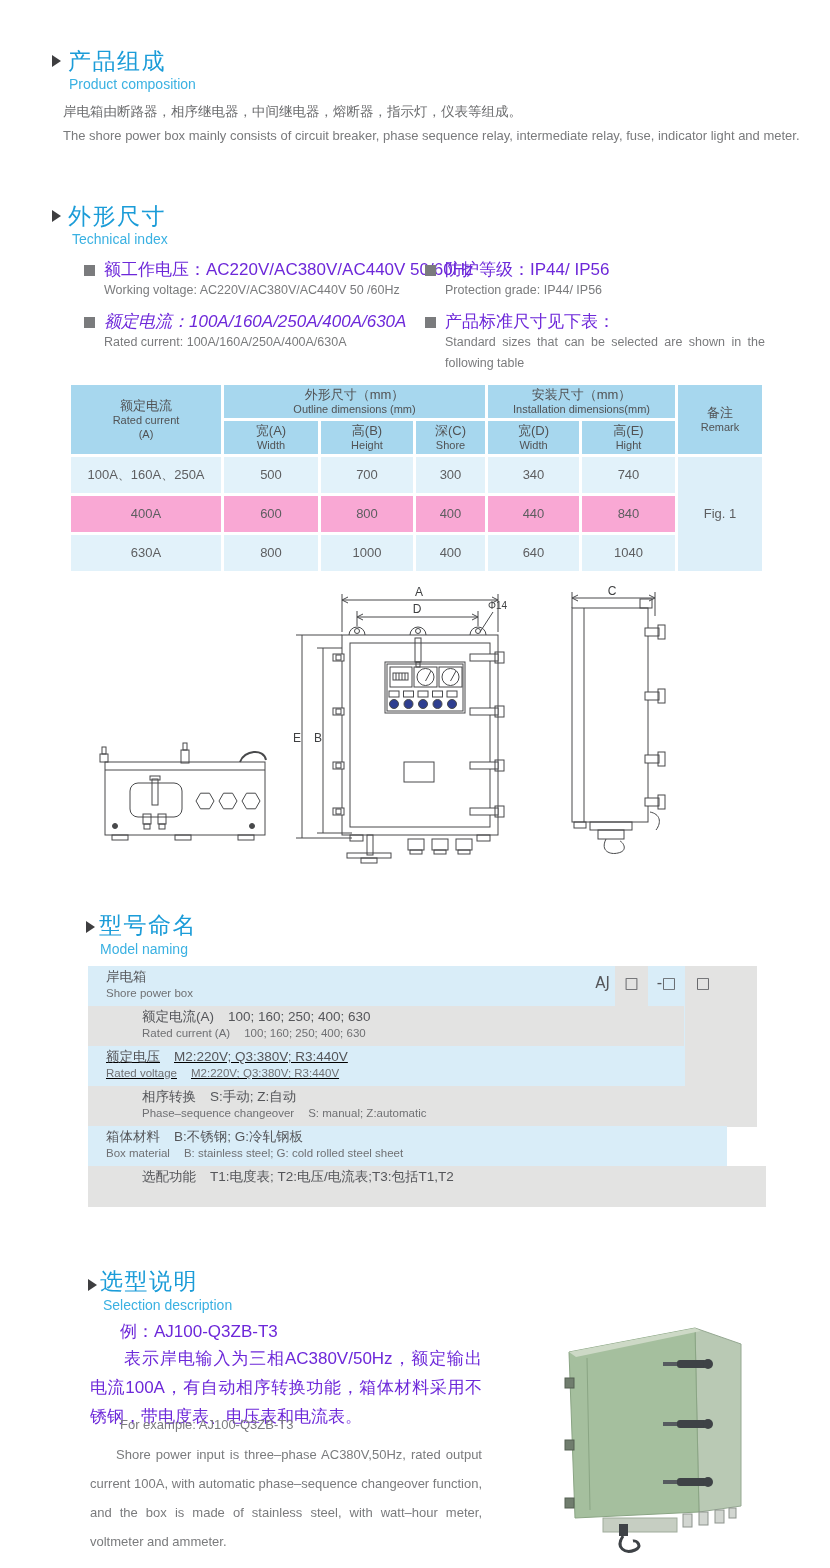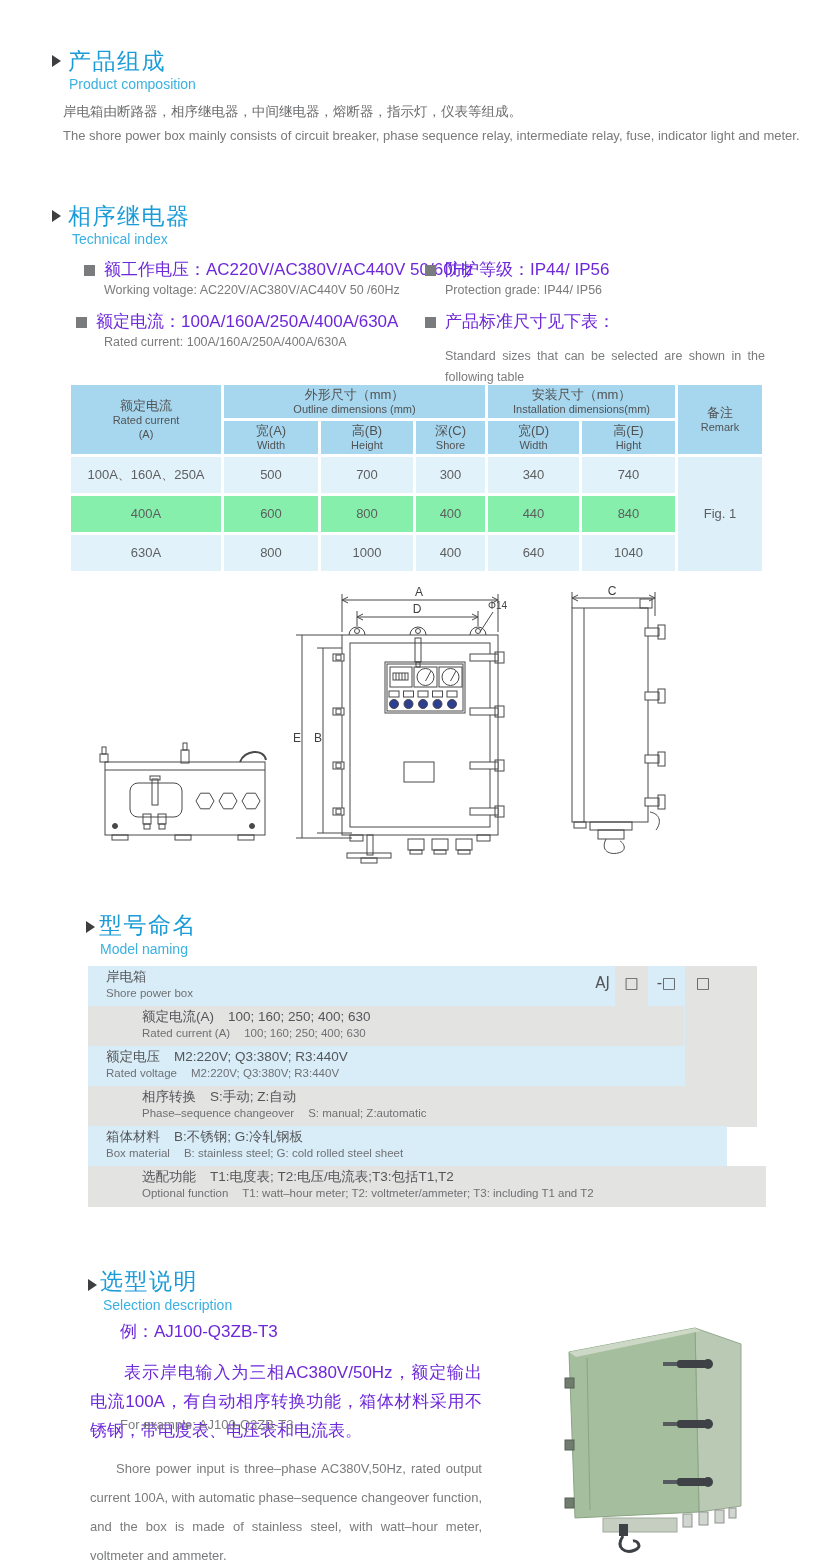--- a/index.html
+++ b/index.html
@@ -15,54 +15,54 @@
   .szh{color:#6d28d9;font-size:17px;white-space:nowrap;}
   .sen{color:#7a7b7d;font-size:12.5px;}
   
   .t-dim{position:absolute;left:68px;top:382px;border-collapse:separate;border-spacing:3px;}
   .t-dim td{text-align:center;vertical-align:middle;padding:0;line-height:1.25;}
   .hd{background:#a7d7ee;color:#515254;}
   .hd .zh{font-size:13px;}
   .hd .en{font-size:11px;}
   .dc{font-size:13px;color:#5d5e60;}
   .r-a{background:#e2f2fa;}
-  .r-b{background:#86efac;}
+  .r-b{background:#f9a8d4;}
   .r-c{background:#ddeff9;}
   
   .mblock{position:absolute;left:88px;top:966px;width:642px;height:238px;}
   .mrow{position:absolute;left:0;height:41px;overflow:hidden;}
   .mcol{position:absolute;top:0;}
   .band-blue{background:#d9edf8;}
   .band-gray{background:#e3e3e2;padding-left:36px;}
   .mzh{font-size:13.5px;color:#55565a;line-height:17px;padding:2px 0 0 18px;white-space:nowrap;}
   .men{font-size:11.5px;color:#6f7073;line-height:14px;padding:1px 0 0 18px;white-space:nowrap;}
   .mval{margin-left:14px;}
   .code{position:absolute;top:8px;font-size:15px;color:#55565a;text-align:center;
         font-family:"DejaVu Sans","Liberation Sans",sans-serif;}
-  .just{text-align:justify;white-space:normal;margin-top:14px;}
+  .just{text-align:justify;white-space:normal;}
   svg text{font-family:"Liberation Sans","DejaVu Sans",sans-serif;}
 </style>
 </head>
 <body>
 
 <div class="page">
 
   <div class="abs tri" style="left:52px;top:55px;"></div>
   <div class="abs hzh" style="left:68px;top:46px;">产品组成</div>
   <div class="abs hen" style="left:69px;top:76px;">Product  composition</div>
   <div class="abs pzh" style="left:63px;top:103px;">岸电箱由断路器，相序继电器，中间继电器，熔断器，指示灯，仪表等组成。</div>
   <div class="abs pen" style="left:63px;top:128px;">The shore power box mainly consists of circuit breaker, phase sequence relay, intermediate relay, fuse, indicator light and meter.</div>
 
   <div class="abs tri" style="left:52px;top:210px;"></div>
-  <div class="abs hzh" style="left:68px;top:201px;">相序继电器</div>
+  <div class="abs hzh" style="left:68px;top:201px;">外形尺寸</div>
   <div class="abs hen" style="left:72px;top:231px;">Technical index</div>
 
   <div class="abs szh" style="left:84px;top:258px;"><span class="bullet"></span><span>额工作电压：AC220V/AC380V/AC440V  50/60Hz</span></div>
   <div class="abs sen" style="left:104px;top:283px;white-space:nowrap;">Working voltage: AC220V/AC380V/AC440V 50 /60Hz</div>
-  <div class="abs szh" style="left:76px;top:310px;"><span class="bullet"></span><span>额定电流：100A/160A/250A/400A/630A</span></div>
+  <div class="abs szh" style="left:84px;top:310px;font-style:italic;"><span class="bullet"></span><span>额定电流：100A/160A/250A/400A/630A</span></div>
   <div class="abs sen" style="left:104px;top:335px;white-space:nowrap;">Rated current: 100A/160A/250A/400A/630A</div>
 
   <div class="abs szh" style="left:425px;top:258px;"><span class="bullet"></span><span>防护等级：IP44/ IP56</span></div>
   <div class="abs sen" style="left:445px;top:283px;white-space:nowrap;">Protection grade: IP44/ IP56</div>
   <div class="abs szh" style="left:425px;top:310px;"><span class="bullet"></span><span>产品标准尺寸见下表：</span></div>
   <div class="abs sen just" style="left:445px;top:332px;width:320px;line-height:21px;">Standard  sizes  that  can  be  selected  are  shown  in  the following table</div>
 
   <table class="t-dim">
     <colgroup>
         <col style="width:150px">
@@ -304,35 +304,34 @@
     <div class="mcol band-gray" style="left:597px;width:36px;height:156px;"></div>
 
     <div class="mrow band-blue" style="top:0;width:527px;">
       <div class="mzh"><span>岸电箱</span></div>
       <div class="men"><span>Shore power box</span></div>
     </div>
     <div class="mrow band-gray" style="top:40px;width:560px;">
       <div class="mzh"><span>额定电流(A)</span><span class="mval">100; 160; 250; 400; 630</span></div>
       <div class="men"><span>Rated current (A)</span><span class="mval">100; 160; 250; 400; 630</span></div>
     </div>
-    <div class="mrow band-blue" style="top:80px;width:597px;">
+    <div class="mrow band-blue" style="top:80px;width:597px;text-decoration:underline;">
       <div class="mzh"><span>额定电压</span><span class="mval">M2:220V;  Q3:380V;  R3:440V</span></div>
       <div class="men"><span>Rated voltage</span><span class="mval">M2:220V;  Q3:380V;  R3:440V</span></div>
     </div>
     <div class="mrow band-gray" style="top:120px;width:633px;">
       <div class="mzh"><span>相序转换</span><span class="mval">S:手动; Z:自动</span></div>
       <div class="men"><span>Phase–sequence changeover</span><span class="mval">S: manual;  Z:automatic</span></div>
     </div>
     <div class="mrow band-blue" style="top:160px;width:639px;">
       <div class="mzh"><span>箱体材料</span><span class="mval">B:不锈钢;  G:冷轧钢板</span></div>
       <div class="men"><span>Box material</span><span class="mval">B: stainless steel; G: cold rolled steel sheet</span></div>
     </div>
     <div class="mrow band-gray" style="top:200px;width:642px;">
       <div class="mzh"><span>选配功能</span><span class="mval">T1:电度表;  T2:电压/电流表;T3:包括T1,T2</span></div>
-      <div class="men"><span>Optional function</span><span class="mval">T1: watt–hour meter; T2: voltmeter/ammeter; T3: including T1 and T2</span></div>
     </div>
 
     <span class="code" style="left:478px;width:44px;text-align:right;">AJ</span>
     <span class="code" style="left:527px;width:33px;">□</span>
     <span class="code" style="left:560px;width:37px;">-□</span>
     <span class="code" style="left:597px;width:36px;">□</span>
   </div>
 
   <div class="abs tri" style="left:88px;top:1279px;"></div>
   <div class="abs hzh" style="left:100px;top:1266px;">选型说明</div>

